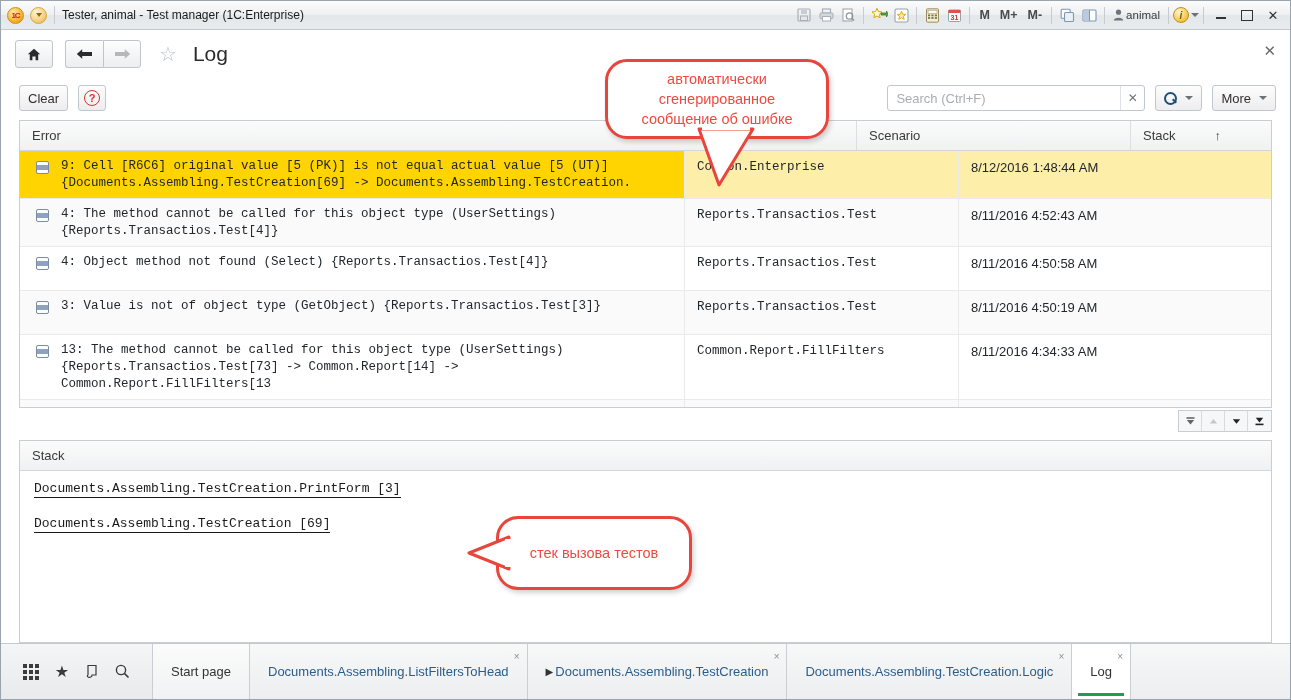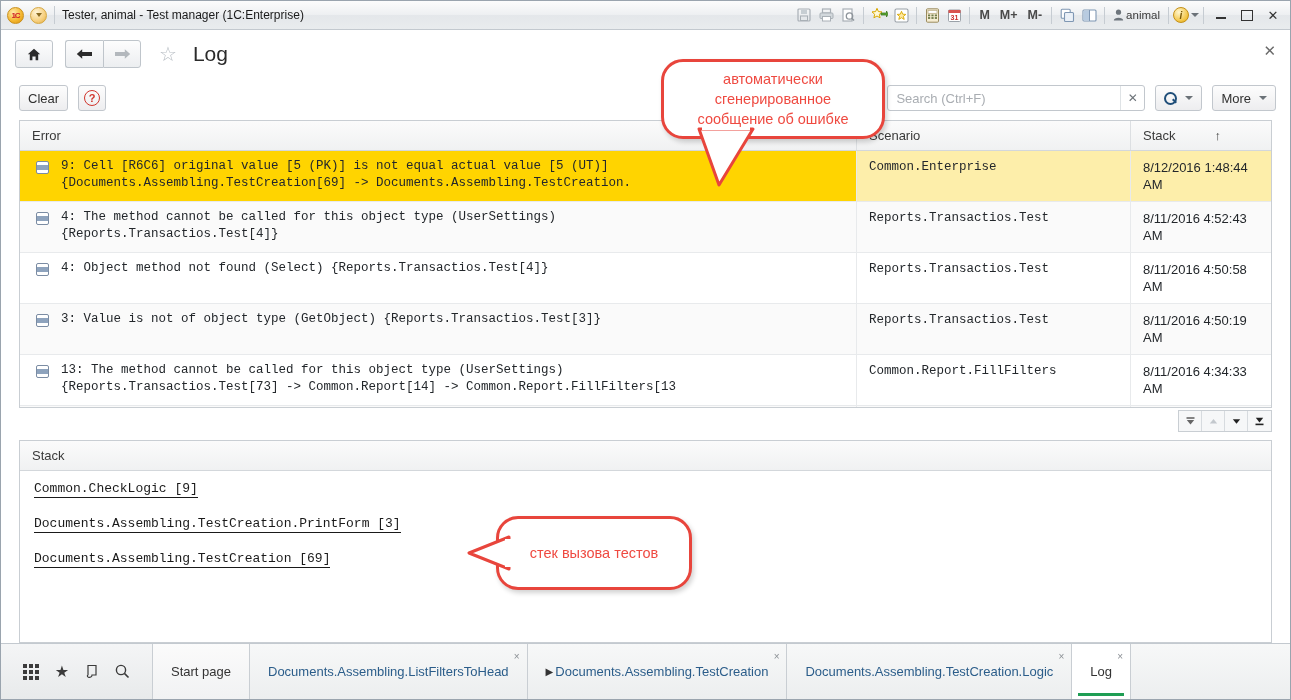--- a/index.html
+++ b/index.html
@@ -185,21 +185,21 @@
   .th { display: flex; align-items: center; padding: 0 12px; }
   .th.c-err { width: 836px; }
   .th.c-scn { width: 274px; border-left: 1px solid #dcdfe2; }
   .th.c-dt { flex: 1; border-left: 1px solid #dcdfe2; justify-content: space-between; }
   .tbody { flex: 1; overflow: hidden; }
   .trow { display: flex; border-bottom: 1px solid #e8eaec; min-height: 44px; }
   .trow.alt { background: #fafafa; }
   .trow.sel { background: #ffd400; }
   .trow.sel .c-scn-cell, .trow.sel .c-dt-cell { background: #fdeeaa; }
   .c-err-cell {
-    width: 836px; display: flex; align-items: flex-start; padding: 7px 10px 6px 10px;
+    width: 664px; display: flex; align-items: flex-start; padding: 7px 10px 6px 10px;
   }
   .rowicon {
     width: 13px; height: 13px; min-width: 13px; margin: 3px 12px 0 6px;
     border: 1px solid #7b8ca3; border-radius: 2px;
     background: linear-gradient(to bottom, #ffffff 0%, #ffffff 30%, #8ea3bd 30%, #8ea3bd 70%, #ffffff 70%);
   }
   .errtext {
     font-family: "Liberation Mono", monospace;
     font-size: 12.5px; color: #23272b; line-height: 17px;
     white-space: pre-wrap;
@@ -294,21 +294,21 @@
   
   .callout {
     position: absolute; z-index: 40;
     background: #fff; border: 3px solid #e8453c;
     border-radius: 22px;
     color: #ef4a41; text-align: center;
     display: flex; align-items: center; justify-content: center;
     box-shadow: 2px 3px 5px rgba(0,0,0,0.18);
   }
   #callout-error {
-    left: 660px; top: 58px; width: 224px; height: 80px;
+    left: 604px; top: 58px; width: 224px; height: 80px;
     font-size: 14.5px; line-height: 20px; padding: 0 10px;
   }
   #callout-stack {
     left: 495px; top: 515px; width: 196px; height: 74px;
     font-size: 14.5px;
   }
   .tail { position: absolute; z-index: 41; }
 </style>
 </head>
 <body>
@@ -554,21 +554,20 @@
             <path d="M1.8 1.8 L9.2 1.8 L5.5 6.4 Z" fill="#222"></path>
             <rect x="1.5" y="7.6" width="8" height="1.6" fill="#222"></rect>
           </svg>
       </div>
     </div>
   </div>
 
   <div class="stackpanel">
     <div class="stackhead">Stack</div>
     <div class="stackbody" id="stack-body">
-        <div class="stackrow"><span class="stacklink">Common.CheckLogic [9]</span></div>
         <div class="stackrow"><span class="stacklink">Documents.Assembling.TestCreation.PrintForm [3]</span></div>
         <div class="stackrow"><span class="stacklink">Documents.Assembling.TestCreation [69]</span></div>
       </div>
   </div>
 
   <div class="taskbar">
     <div class="tb-tools">
       <div class="ttool">
         <span class="griddots">
             <i></i>

